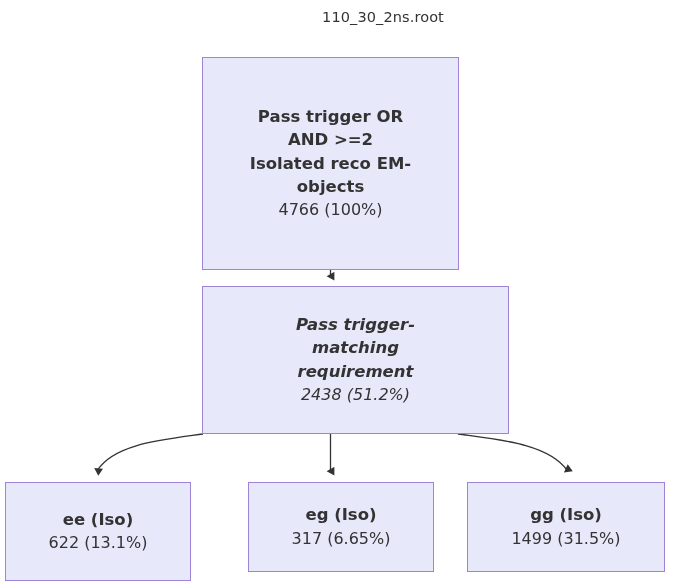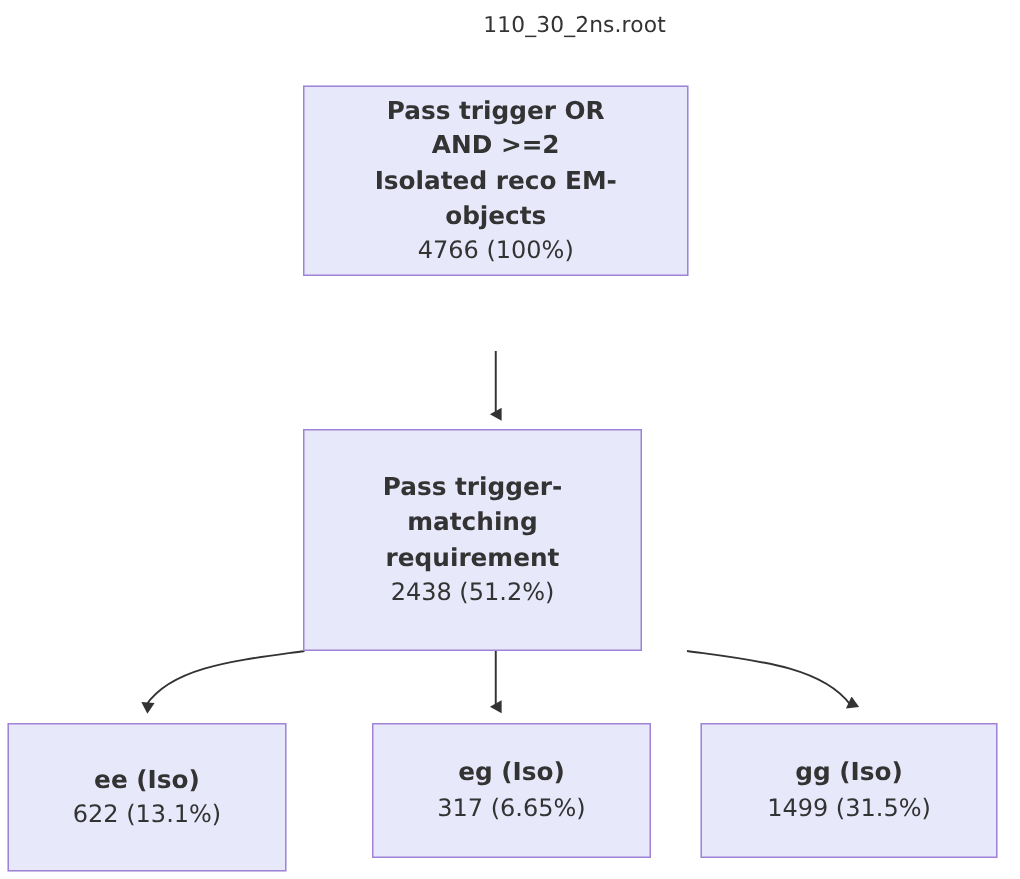--- a/index.html
+++ b/index.html
@@ -56,22 +56,22 @@
     line-height: 1.42;
     white-space: pre-line;
   }
   .node-count {
     font-size: 16px;
     font-weight: normal;
     color: #333333;
     line-height: 1.42;
     margin-top: 1px;
   }
-  .node-root  { left: 202px; top: 57px;  width: 257px; height: 127px; }
-  .node-match { left: 202px; top: 286px; width: 226px; height: 148px; }
+  .node-root  { left: 202px; top: 57px;  width: 257px; height: 213px; }
+  .node-match { left: 202px; top: 286px; width: 307px; height: 148px; font-style: italic; }
   .node-ee    { left: 5px;   top: 482px; width: 186px; height: 99px; }
   .node-eg    { left: 248px; top: 482px; width: 186px; height: 90px; }
   .node-gg    { left: 467px; top: 482px; width: 198px; height: 90px; text-align: center; }
   .leaf .node-label { font-size: 16.5px; }
 </style>
 </head>
 <body>
 
 <div id="canvas">
 

